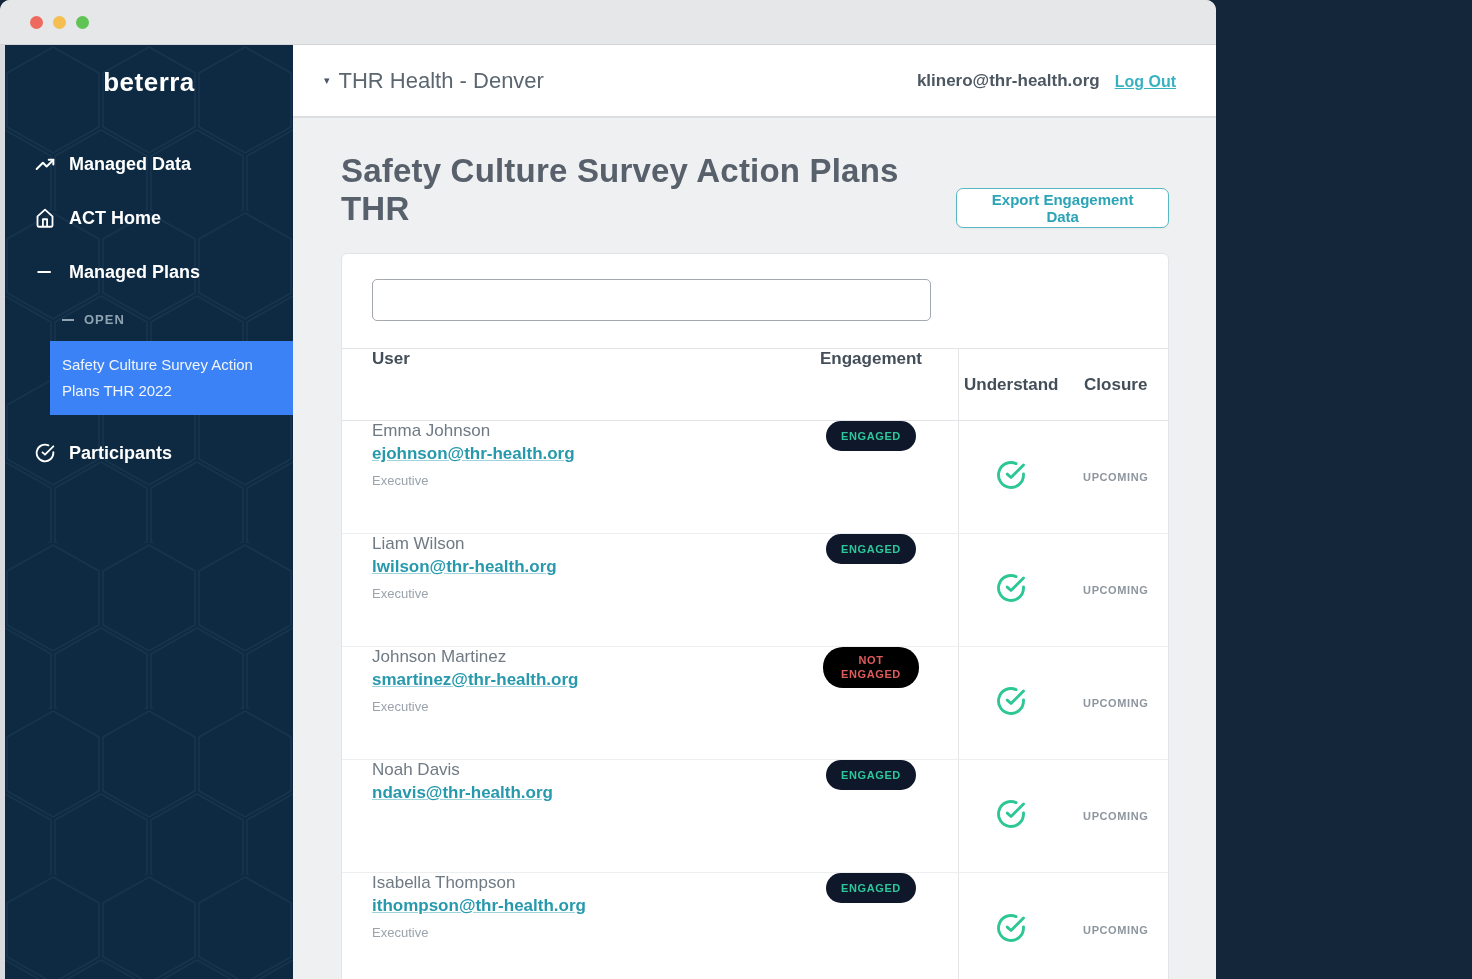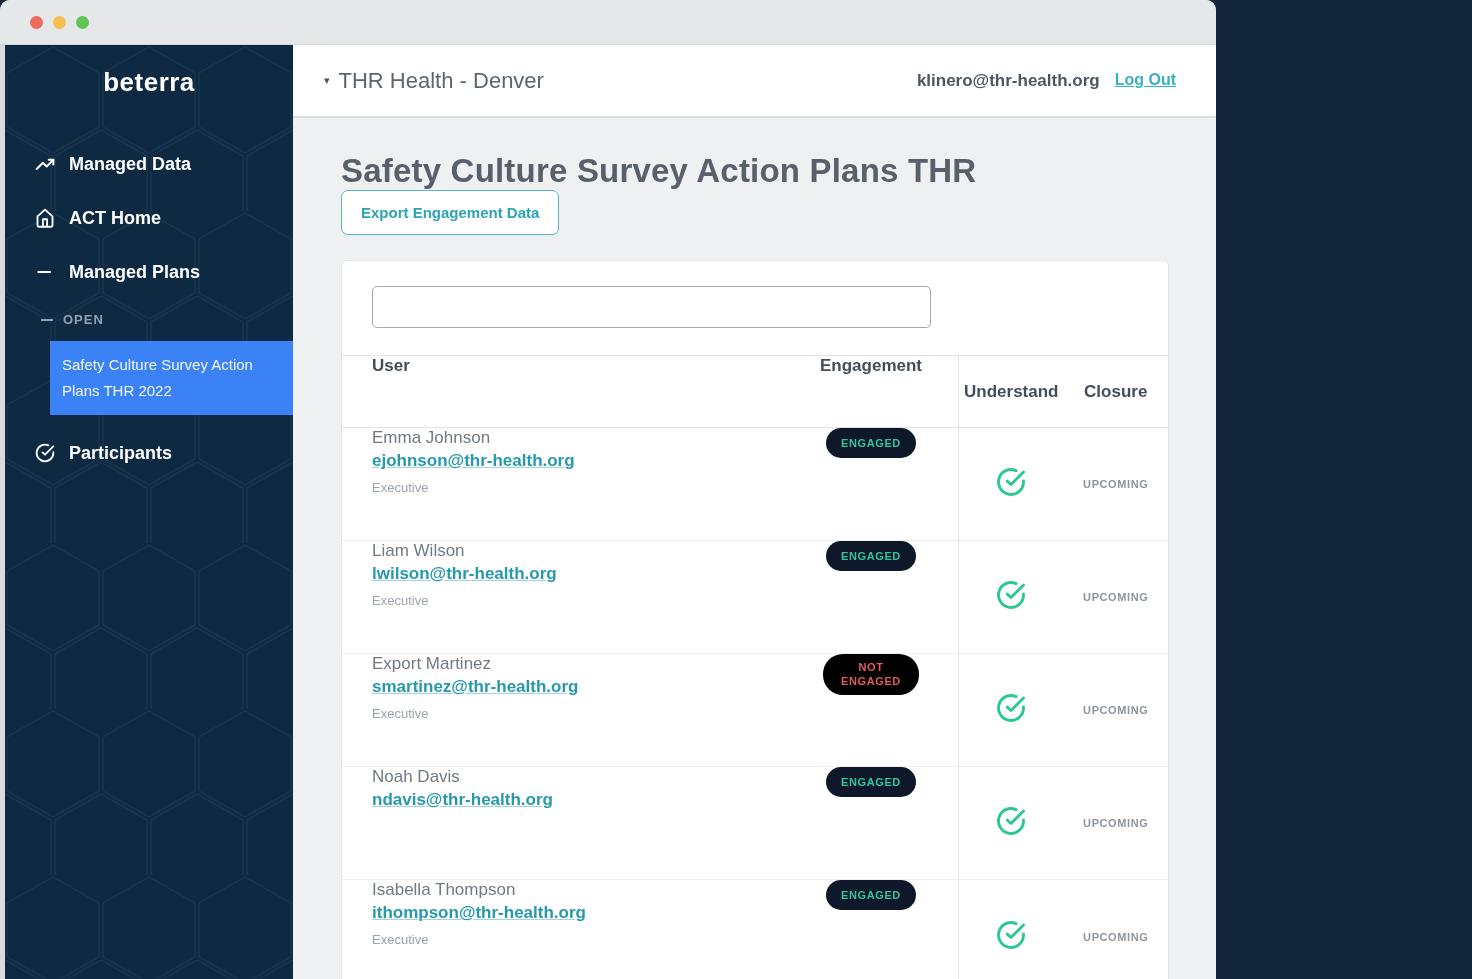--- a/index.html
+++ b/index.html
@@ -46,21 +46,21 @@
   .nav { margin-top:52px; }
   .nav-item {
     display:flex; align-items:center; gap:14px;
     padding-left:30px; height:28px; margin-bottom:26px;
     font-size:18px; font-weight:bold; color:#fff; cursor:pointer;
   }
   .nav-icon { width:20px; height:20px; flex:none; display:flex; align-items:center; }
   .nav-icon svg { width:20px; height:20px; }
   .open-row {
     display:flex; align-items:center; gap:10px;
-    padding-left:36px; margin:22px 0 14px 0;
+    padding-left:57px; margin:22px 0 14px 0;
     font-size:13px; font-weight:bold; letter-spacing:1px;
     color:#8fa3b2; cursor:pointer;
   }
   .open-dash { width:12px; height:2px; background:#8fa3b2; flex:none; }
   .active-subitem {
     margin-left:45px; background:#3b82f6;
     padding:11px 20px 11px 12px;
     font-size:15px; line-height:26px; color:#f2f5f7;
     cursor:pointer;
   }
@@ -72,35 +72,35 @@
     height:73px; flex:none; background:#fff;
     border-bottom:2px solid #dcdee1;
     display:flex; align-items:center;
     padding:0 40px 0 31px;
   }
   .org-selector {
     display:flex; align-items:center; gap:9px;
     font-size:22px; color:#5c6670; cursor:pointer;
   }
   .caret { font-size:11px; color:#4a5560; }
-  .topbar-right { margin-left:auto; display:flex; align-items:flex-start; gap:15px; }
+  .topbar-right { margin-left:auto; display:flex; align-items:flex-end; gap:15px; }
   .user-email { font-size:17px; font-weight:bold; color:#4d5761; }
   .logout {
     font-size:16px; font-weight:bold; color:#38b2c1;
     text-decoration:underline; cursor:pointer;
   }
 
   .main { flex:1; padding:34px 47px 0 48px; overflow:hidden; }
-  .main-head { display:flex; justify-content:space-between; align-items:flex-start;flex-direction:column; }
+  .main-head { display:flex; justify-content:space-between; align-items:flex-end; }
   .page-title { font-size:33px; font-weight:600; color:#57606b; letter-spacing:.2px; }
   .export-btn {
     background:#fff; border:1.5px solid #57b8c4; border-radius:7px;
     color:#2ba4b6; font-family:"Liberation Sans",sans-serif;
     font-size:15px; font-weight:bold;
-    padding:13px 19px; cursor:pointer;
+    padding:2px 19px; cursor:pointer;
     box-shadow:0 1px 2px rgba(0,0,0,.04);
   }
 
   
   .card {
     margin-top:25px; background:#fff;
     border:1px solid #e2e4e7; border-radius:6px;
     overflow:hidden;
   }
   .search-sec { padding:25px 30px 27px 30px; }
@@ -305,21 +305,21 @@
                   <polyline points="22 4 12 14.01 9 11.27"></polyline>
                 </svg>
               </div>
               <div class="c-col closure-text">UPCOMING</div>
             </div>
           </div>
 
           <div class="trow">
             <div class="block-left">
               <div class="user-col">
-                <div class="u-name">Export Martinez</div>
+                <div class="u-name">Johnson Martinez</div>
                 <a class="u-email">smartinez@thr-health.org</a>
                 <div class="u-role">Executive</div>
               </div>
               <div class="eng-col">
                 <span class="badge not-engaged">NOT ENGAGED</span>
               </div>
             </div>
             <div class="block-right">
               <div class="u-col check-icon">
                 <svg viewBox="0 0 24 24" fill="none" stroke="#2dc795" stroke-width="2.3" stroke-linecap="round" stroke-linejoin="round">

